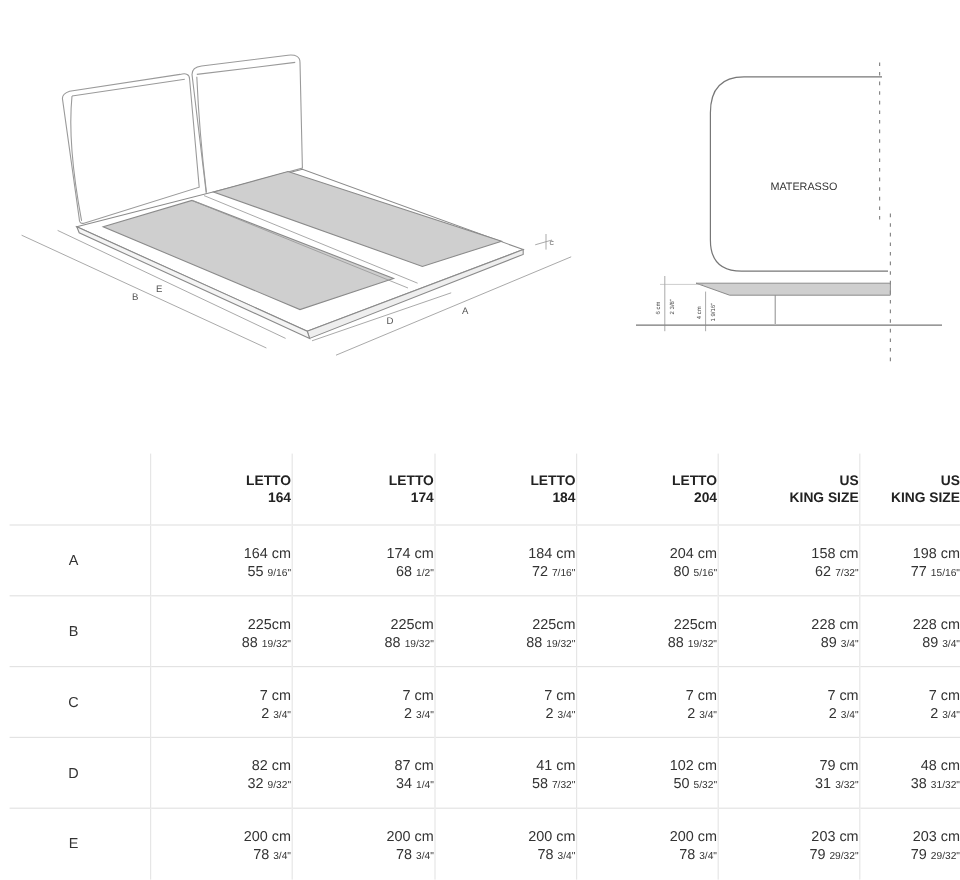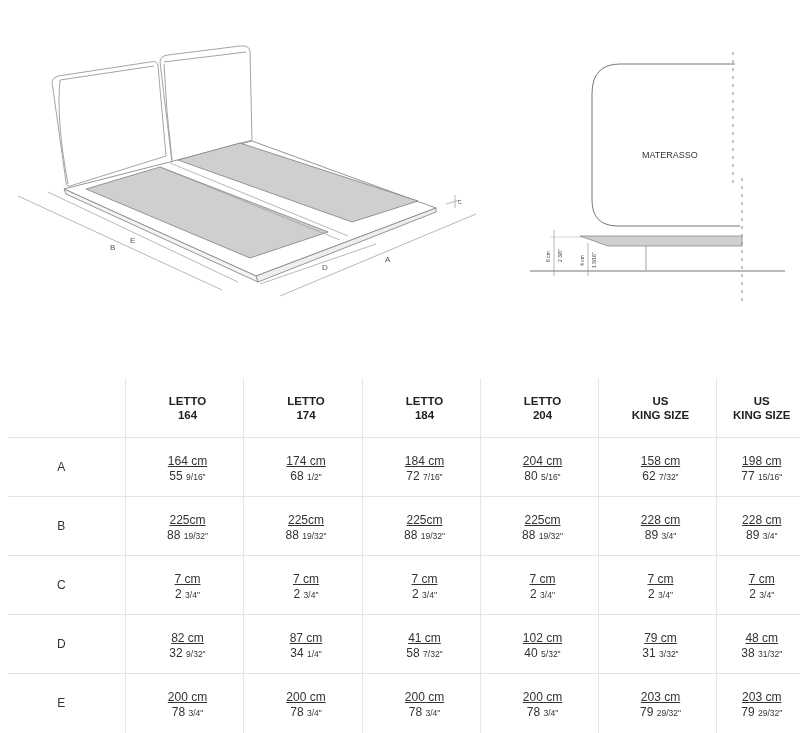--- a/index.html
+++ b/index.html
@@ -6,36 +6,36 @@
   body { width: 800px; height: 733px; position: relative; overflow: hidden;
          font-family: "Liberation Sans", sans-serif; color: #2a2a2a; }
   .diagram { position: absolute; left: 0; top: 0; width: 800px; height: 320px; }
   .diagram svg { position: absolute; left: 0; top: 0; }
   .dim-label { font-family: "Liberation Sans", sans-serif; font-size: 8px; fill: #555; }
   .mat-label { font-family: "Liberation Sans", sans-serif; font-size: 9px; fill: #333; }
   .small-dim { font-family: "Liberation Sans", sans-serif; font-size: 5px; fill: #444; }
 
   table.spec { position: absolute; left: 8px; top: 378px; width: 792px;
                border-collapse: collapse; table-layout: fixed; }
-  table.spec td, table.spec th { padding: 0; vertical-align: middle; text-align: center; }
+  table.spec td, table.spec th { padding: 0; vertical-align: middle; text-align: right; }
   table.spec col.lbl { width: 117px; }
   table.spec col.c1 { width: 118px; }
   table.spec col.c2 { width: 119px; }
   table.spec col.c3 { width: 118px; }
   table.spec col.c4 { width: 118px; }
   table.spec col.c5 { width: 118px; }
   table.spec col.c6 { width: 84px; }
   table.spec thead th { height: 59px; font-weight: bold; font-size: 11.5px; line-height: 14px;
                         color: #222; padding-left: 7px; border-left: 1px solid #e6e6e6; }
   table.spec thead th.corner { border-left: none; }
   table.spec tbody tr { height: 59px; }
   table.spec tbody tr td { border-top: 1px solid #e3e3e3; border-left: 1px solid #e6e6e6; padding-left: 7px; }
   table.spec tbody tr td.rowlbl { border-left: none; text-align: center; padding-left: 0;
                                   font-size: 12px; color: #333; padding-right: 10px; }
-  .cm { display: block; font-size: 12px; line-height: 15px; color: #333; margin-top: 4px; text-decoration: underline; }
+  .cm { display: block; font-size: 12px; line-height: 15px; color: #333; margin-top: 4px; }
   .inch { display: block; font-size: 12px; line-height: 15px; color: #333; }
   .inch .frac { font-size: 8.5px; }
 </style>
 </head>
 <body>
 
 <div class="diagram">
 
   <svg width="480" height="310" viewBox="0 0 480 310">
     <g fill="none" stroke="#9a9a9a" stroke-width="0.9">
@@ -216,21 +216,21 @@
         <td>
           <span class="cm">87 cm</span>
           <span class="inch"><span>34</span> <span class="frac">1/4"</span></span>
         </td>
         <td>
           <span class="cm">41 cm</span>
           <span class="inch"><span>58</span> <span class="frac">7/32"</span></span>
         </td>
         <td>
           <span class="cm">102 cm</span>
-          <span class="inch"><span>40</span> <span class="frac">5/32"</span></span>
+          <span class="inch"><span>50</span> <span class="frac">5/32"</span></span>
         </td>
         <td>
           <span class="cm">79 cm</span>
           <span class="inch"><span>31</span> <span class="frac">3/32"</span></span>
         </td>
         <td>
           <span class="cm">48 cm</span>
           <span class="inch"><span>38</span> <span class="frac">31/32"</span></span>
         </td>
       </tr>

